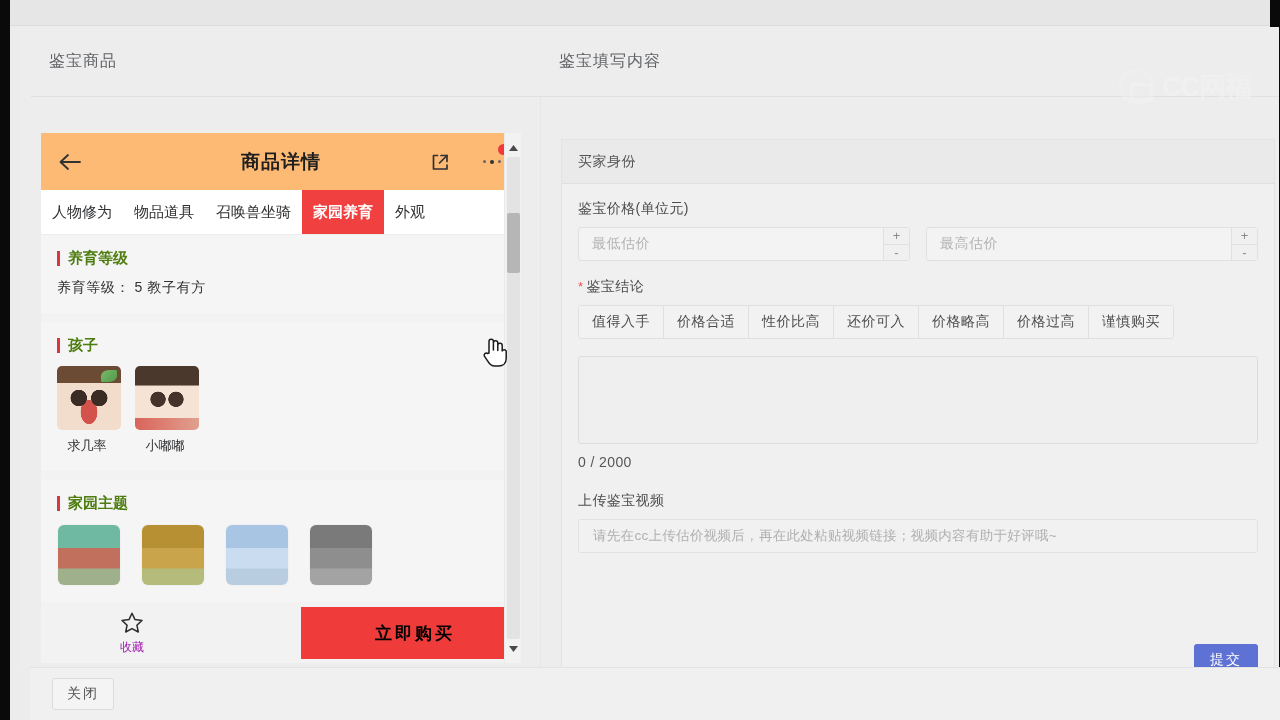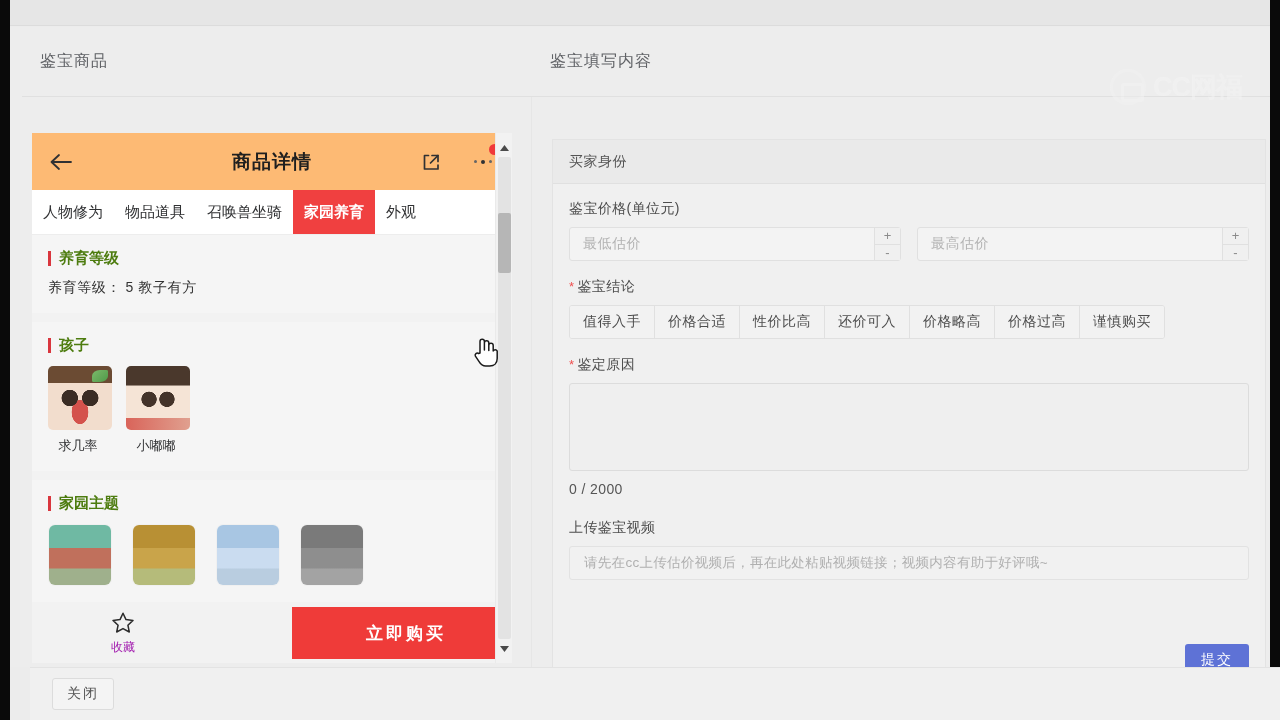--- a/index.html
+++ b/index.html
@@ -27,21 +27,21 @@
     position: absolute;
     left: 0; top: 0;
     width: 1260px; height: 26px;
     background: #e6e6e6;
     border-bottom: 1px solid #dcdcdc;
   }
 
   
   .dialog {
     position: absolute;
-    left: 0; top: 27px;
+    left: 9px; top: 27px;
     width: 1260px;
     height: 640px;
     background: #ededed;
   }
 
   
   .col-header {
     position: absolute;
     top: 0;
     height: 70px;
@@ -259,21 +259,21 @@
     text-align: center;
     cursor: pointer;
   }
   .fav-label { font-size: 12px; color: #a21caf; margin-top: 1px; }
   .buy-now {
     position: absolute;
     left: 260px;
     width: 228px;
     height: 52px;
     background: #ef3b39;
-    color: #ffffff;
+    color: #000000;
     font-size: 17px;
     font-weight: bold;
     letter-spacing: 3px;
     display: flex;
     align-items: center;
     justify-content: center;
     cursor: pointer;
   }
 
   
@@ -707,21 +707,20 @@
         <div class="seg-group">
           <div class="seg">值得入手</div>
           <div class="seg">价格合适</div>
           <div class="seg">性价比高</div>
           <div class="seg">还价可入</div>
           <div class="seg">价格略高</div>
           <div class="seg">价格过高</div>
           <div class="seg">谨慎购买</div>
         </div>
 
-        <div class="field-label req">鉴定原因</div>
         <div class="reason-box"></div>
         <div class="char-count">0 / 2000</div>
 
         <div class="field-label">上传鉴宝视频</div>
         <div class="link-input">请先在cc上传估价视频后，再在此处粘贴视频链接；视频内容有助于好评哦~</div>
 
       </div>
 
       <div class="form-footer">
         <button class="submit-btn">提交</button>

